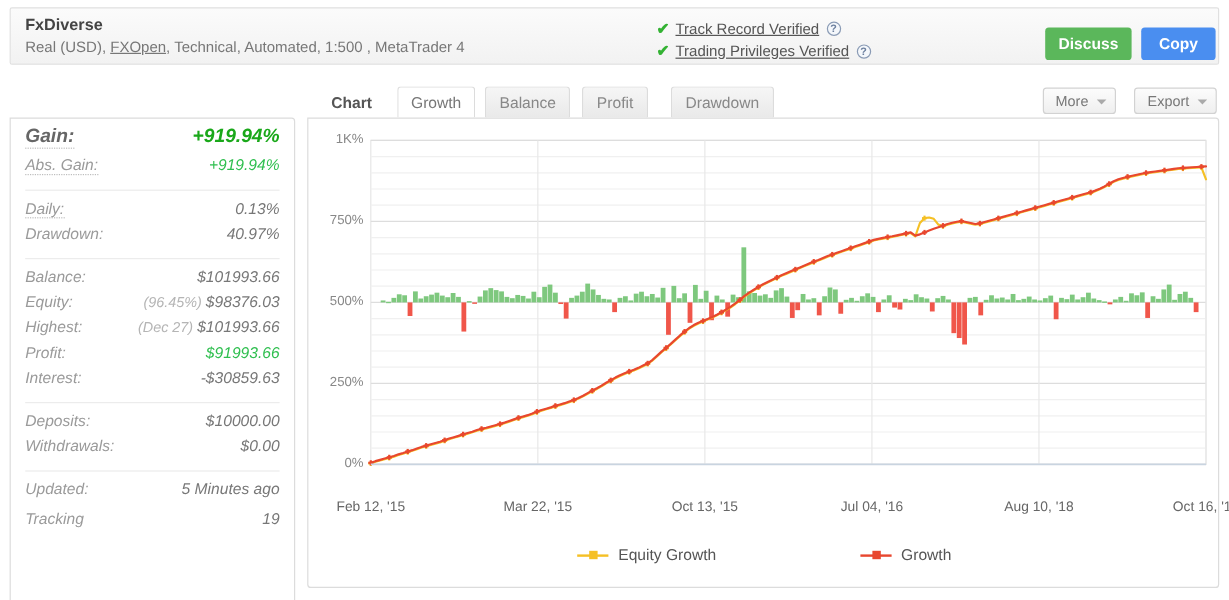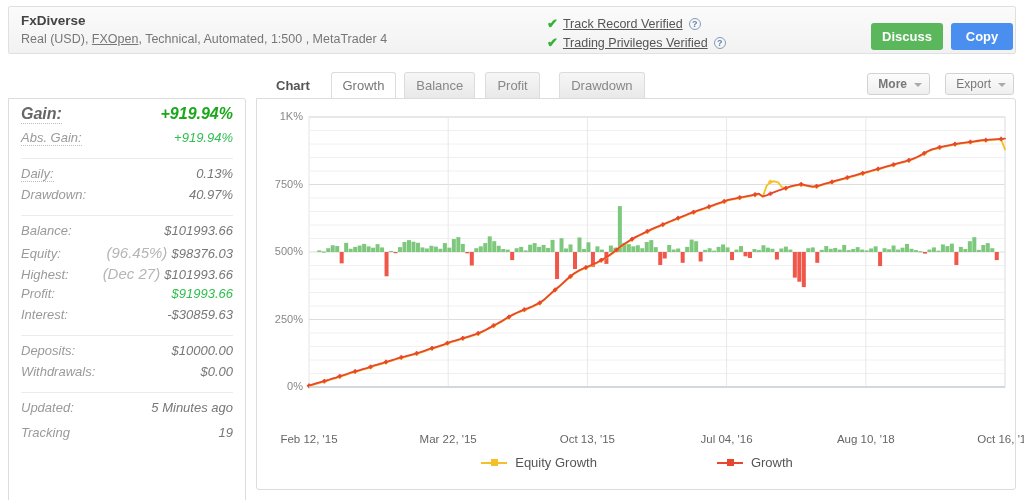--- a/index.html
+++ b/index.html
@@ -65,21 +65,21 @@
     padding: 6px 12px 0 12px;
     font-style: italic;
   }
   .srow { display:flex; justify-content:space-between; align-items:baseline; height:21px; }
   .slabel { font-size:13px; color:#9a9a9a; }
   .slabel.dot { border-bottom:1px dotted #bdbdbd; }
   .slabel.big { font-size:16px; font-weight:bold; color:#666; }
   .sval { font-size:13px; color:#777; white-space:nowrap; }
   .sval.big { font-size:16px; font-weight:bold; color:#1aa81a; }
   .sval.green { color:#2fbf4f; }
-  .sval .muted { color:#b5b5b5; font-size:15px; }
+  .sval .muted { color:#b5b5b5; font-size:12px; }
   .sdiv { border-top:1px solid #ececec; margin:7px 0 7px 0; }
   .srow.tall { height:25px; }
 
   
   .cpanel { position:absolute; left:256px; top:72px; width:760px; height:418px; }
   .cbody {
     position:absolute; left:0; top:26px; width:760px; height:392px;
     background:#fff; border:1px solid #dcdcdc; border-radius:0 3px 3px 3px;
   }
   .ctl {
@@ -87,21 +87,21 @@
     font-size:12px; color:#777; border:1px solid #d2d2d2; border-radius:3px;
     background:linear-gradient(#fcfcfc,#efefef); padding:0 22px 0 10px; cursor:pointer;
   }
   .ctl .caret {
     position:absolute; right:7px; top:9px; width:0; height:0;
     border-left:4px solid transparent; border-right:4px solid transparent;
     border-top:4px solid #aaa;
   }
   .plot { position:absolute; left:0; top:0; width:760px; height:392px; }
   .ylab { position:absolute; font-size:11px; color:#888; text-align:right; width:46px; }
-  .xlab { position:absolute; font-size:11.5px; color:#666; text-align:center; width:90px; top:318px;margin-top:16px; }
+  .xlab { position:absolute; font-size:11.5px; color:#666; text-align:center; width:90px; top:318px; }
   .legend { position:absolute; top:356px; left:0; width:760px; display:flex; justify-content:center; gap:120px; }
   .lg { display:flex; align-items:center; font-size:13px; color:#555; }
   .lg-mark { width:26px; height:10px; margin-right:8px; position:relative; }
   .lg-mark i { position:absolute; left:0; top:4px; width:26px; height:2px; display:block; }
   .lg-mark b { position:absolute; left:10px; top:1px; width:7px; height:7px; display:block; }
 </style>
 </head>
 <body>
 
 <div class="page">
@@ -191,21 +191,21 @@
   </div>
 
   <div class="cpanel">
     <div class="tabbar" id="chart-tabs">
         <div class="tab plain" style="left: 8px;"><span>Chart</span></div>
         <div class="tab active" style="left: 74.5px;"><span>Growth</span></div>
         <div class="tab" style="left: 148.3px;"><span>Balance</span></div>
         <div class="tab" style="left: 229.4px;"><span>Profit</span></div>
         <div class="tab" style="left: 303.2px;"><span>Drawdown</span></div>
       </div>
-    <div class="ctl" style="right:86px;font-weight:bold;">
+    <div class="ctl" style="right:86px;">
       <span>More</span>
       <span class="caret"></span>
     </div>
     <div class="ctl" style="right:2px;">
       <span>Export</span>
       <span class="caret"></span>
     </div>
 
     <div class="cbody">
       <div class="plot" id="plot">

